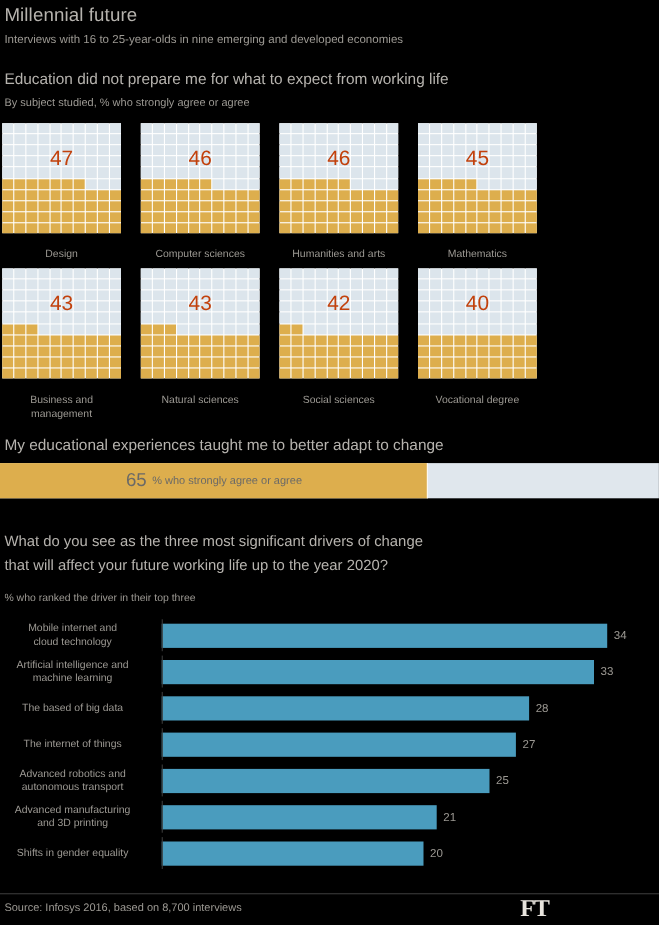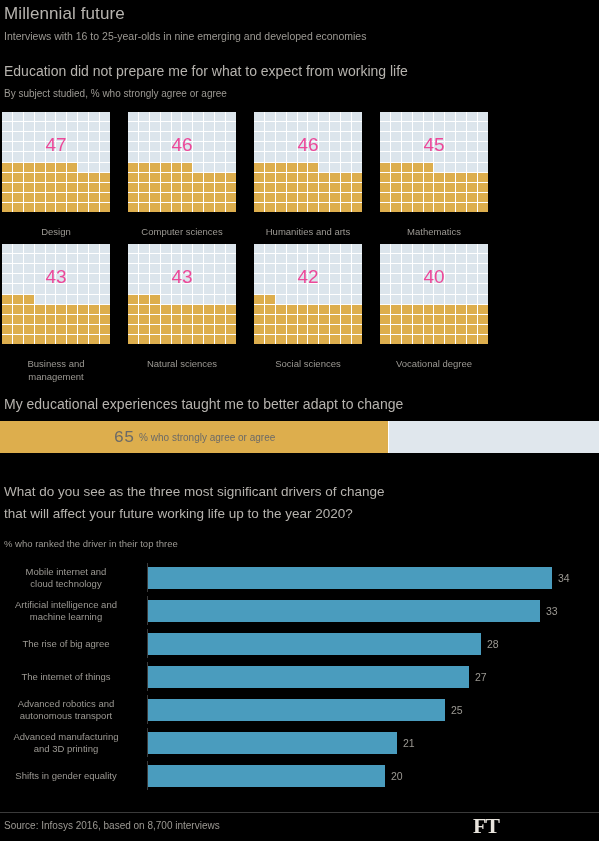--- a/index.html
+++ b/index.html
@@ -88,21 +88,21 @@
   }
   .wf-cell { background: #dce5ec; }
   .wf-cell.on { background: #ddae4d; }
   .waffle-num {
     position: absolute;
     left: 0;
     right: 0;
     top: 22px;
     text-align: center;
     font-size: 19px;
-    color: #ec4899;
+    color: #c2410c;
     pointer-events: none;
   }
   .waffle-label {
     margin-top: 13px;
     text-align: center;
     font-size: 9.5px;
     line-height: 13px;
     color: #9c9993;
   }
 
@@ -139,21 +139,20 @@
     height: 32px;
     display: flex;
     align-items: center;
     justify-content: center;
     white-space: nowrap;
   }
   .bigbar-val {
     font-size: 17px;
     color: #6b6a67;
     margin-right: 5px;
-    font-family: Liberation Mono, monospace;
   }
   .bigbar-cap {
     font-size: 10px;
     color: #6b6a67;
   }
 
   
   .sec3-q {
     position: absolute;
     left: 4px;
@@ -1134,21 +1133,21 @@
         <div class="hbar-val">34</div>
       </div>
       <div class="hbar-row">
         <div class="hbar-label">Artificial intelligence and
 machine learning</div>
         <div class="hbar-axis"></div>
         <div class="hbar-bar" style="width: 393px; margin-left: 7px;"></div>
         <div class="hbar-val">33</div>
       </div>
       <div class="hbar-row">
-        <div class="hbar-label">The rise of big agree</div>
+        <div class="hbar-label">The based of big data</div>
         <div class="hbar-axis"></div>
         <div class="hbar-bar" style="width: 334px; margin-left: 7px;"></div>
         <div class="hbar-val">28</div>
       </div>
       <div class="hbar-row">
         <div class="hbar-label">The internet of things</div>
         <div class="hbar-axis"></div>
         <div class="hbar-bar" style="width: 322px; margin-left: 7px;"></div>
         <div class="hbar-val">27</div>
       </div>

